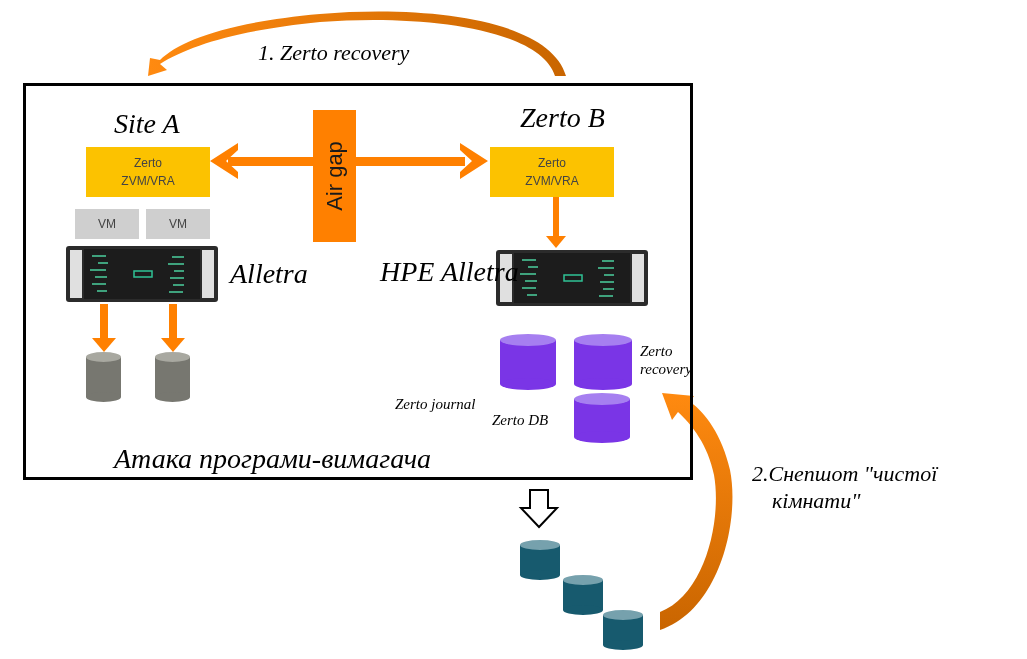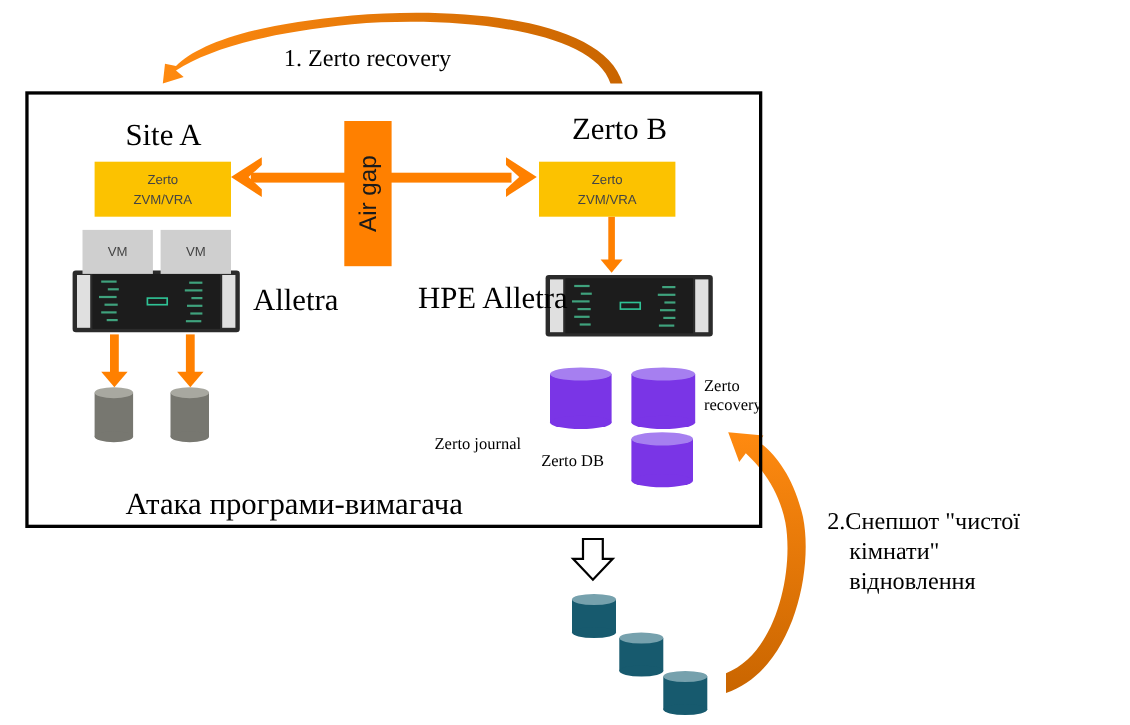--- a/index.html
+++ b/index.html
@@ -1,22 +1,22 @@
 <!DOCTYPE html>
 <html><head>
 <meta charset="utf-8">
 <style>
   html, body { margin: 0; padding: 0; background: #ffffff; }
   body { width: 1027px; height: 659px; position: relative; overflow: hidden; font-family: "Liberation Serif", serif; }
   svg.overlay { position: absolute; left: 0; top: 0; width: 1027px; height: 659px; }
-  .abs { position: absolute; }
+  .abs { position: absolute; font-style: italic; }
   .serif { font-family: "Liberation Serif", serif; color: #000; }
   .frame { position: absolute; left: 23px; top: 83px; width: 670px; height: 397px; border: 3px solid #000; box-sizing: border-box; }
   .zbox { position: absolute; width: 124px; height: 50px; background: #fcc200; display: flex; flex-direction: column; align-items: center; justify-content: center; font-family: "Liberation Sans", sans-serif; font-size: 12px; color: #444; line-height: 18px; }
-  .vm { position: absolute; width: 64px; height: 40px; background: #cfcfcf; display:flex; align-items:center; justify-content:center; font-family:"Liberation Sans", sans-serif; font-size: 12px; color:#444; }
+  .vm { position: absolute; width: 64px; height: 30px; background: #cfcfcf; display:flex; align-items:center; justify-content:center; font-family:"Liberation Sans", sans-serif; font-size: 12px; color:#444; }
   .airgap { position: absolute; left: 313px; top: 110px; width: 43px; height: 132px; background: #ff8000; display: flex; align-items: center; justify-content: center; }
   .airgap span { transform: rotate(-90deg); white-space: nowrap; font-family: "Liberation Sans", sans-serif; font-size: 22px; color: #1a1a1a; }
   .title { font-size: 28px; }
   .lbl { font-size: 15px; }
 </style>
 </head>
 <body>
 
 <svg class="overlay" viewBox="0 0 1027 659">
   <defs>
@@ -184,14 +184,13 @@
   <div>Zerto</div>
   <div>recovery</div>
 </div>
 <div class="abs serif lbl" style="left:492px; top:412px;">Zerto DB</div>
 
 <div class="abs serif title" style="left:114px; top:443px;">Атака програми-вимагача</div>
 
 <div class="abs serif" style="left:752px; top:460px; font-size:22px; line-height:27px;">
   <div>2.Снепшот "чистої</div>
   <div style="padding-left:20px;">кімнати"</div>
-  <div style="padding-left:20px;">відновлення</div>
 </div>
 
 </body></html>

